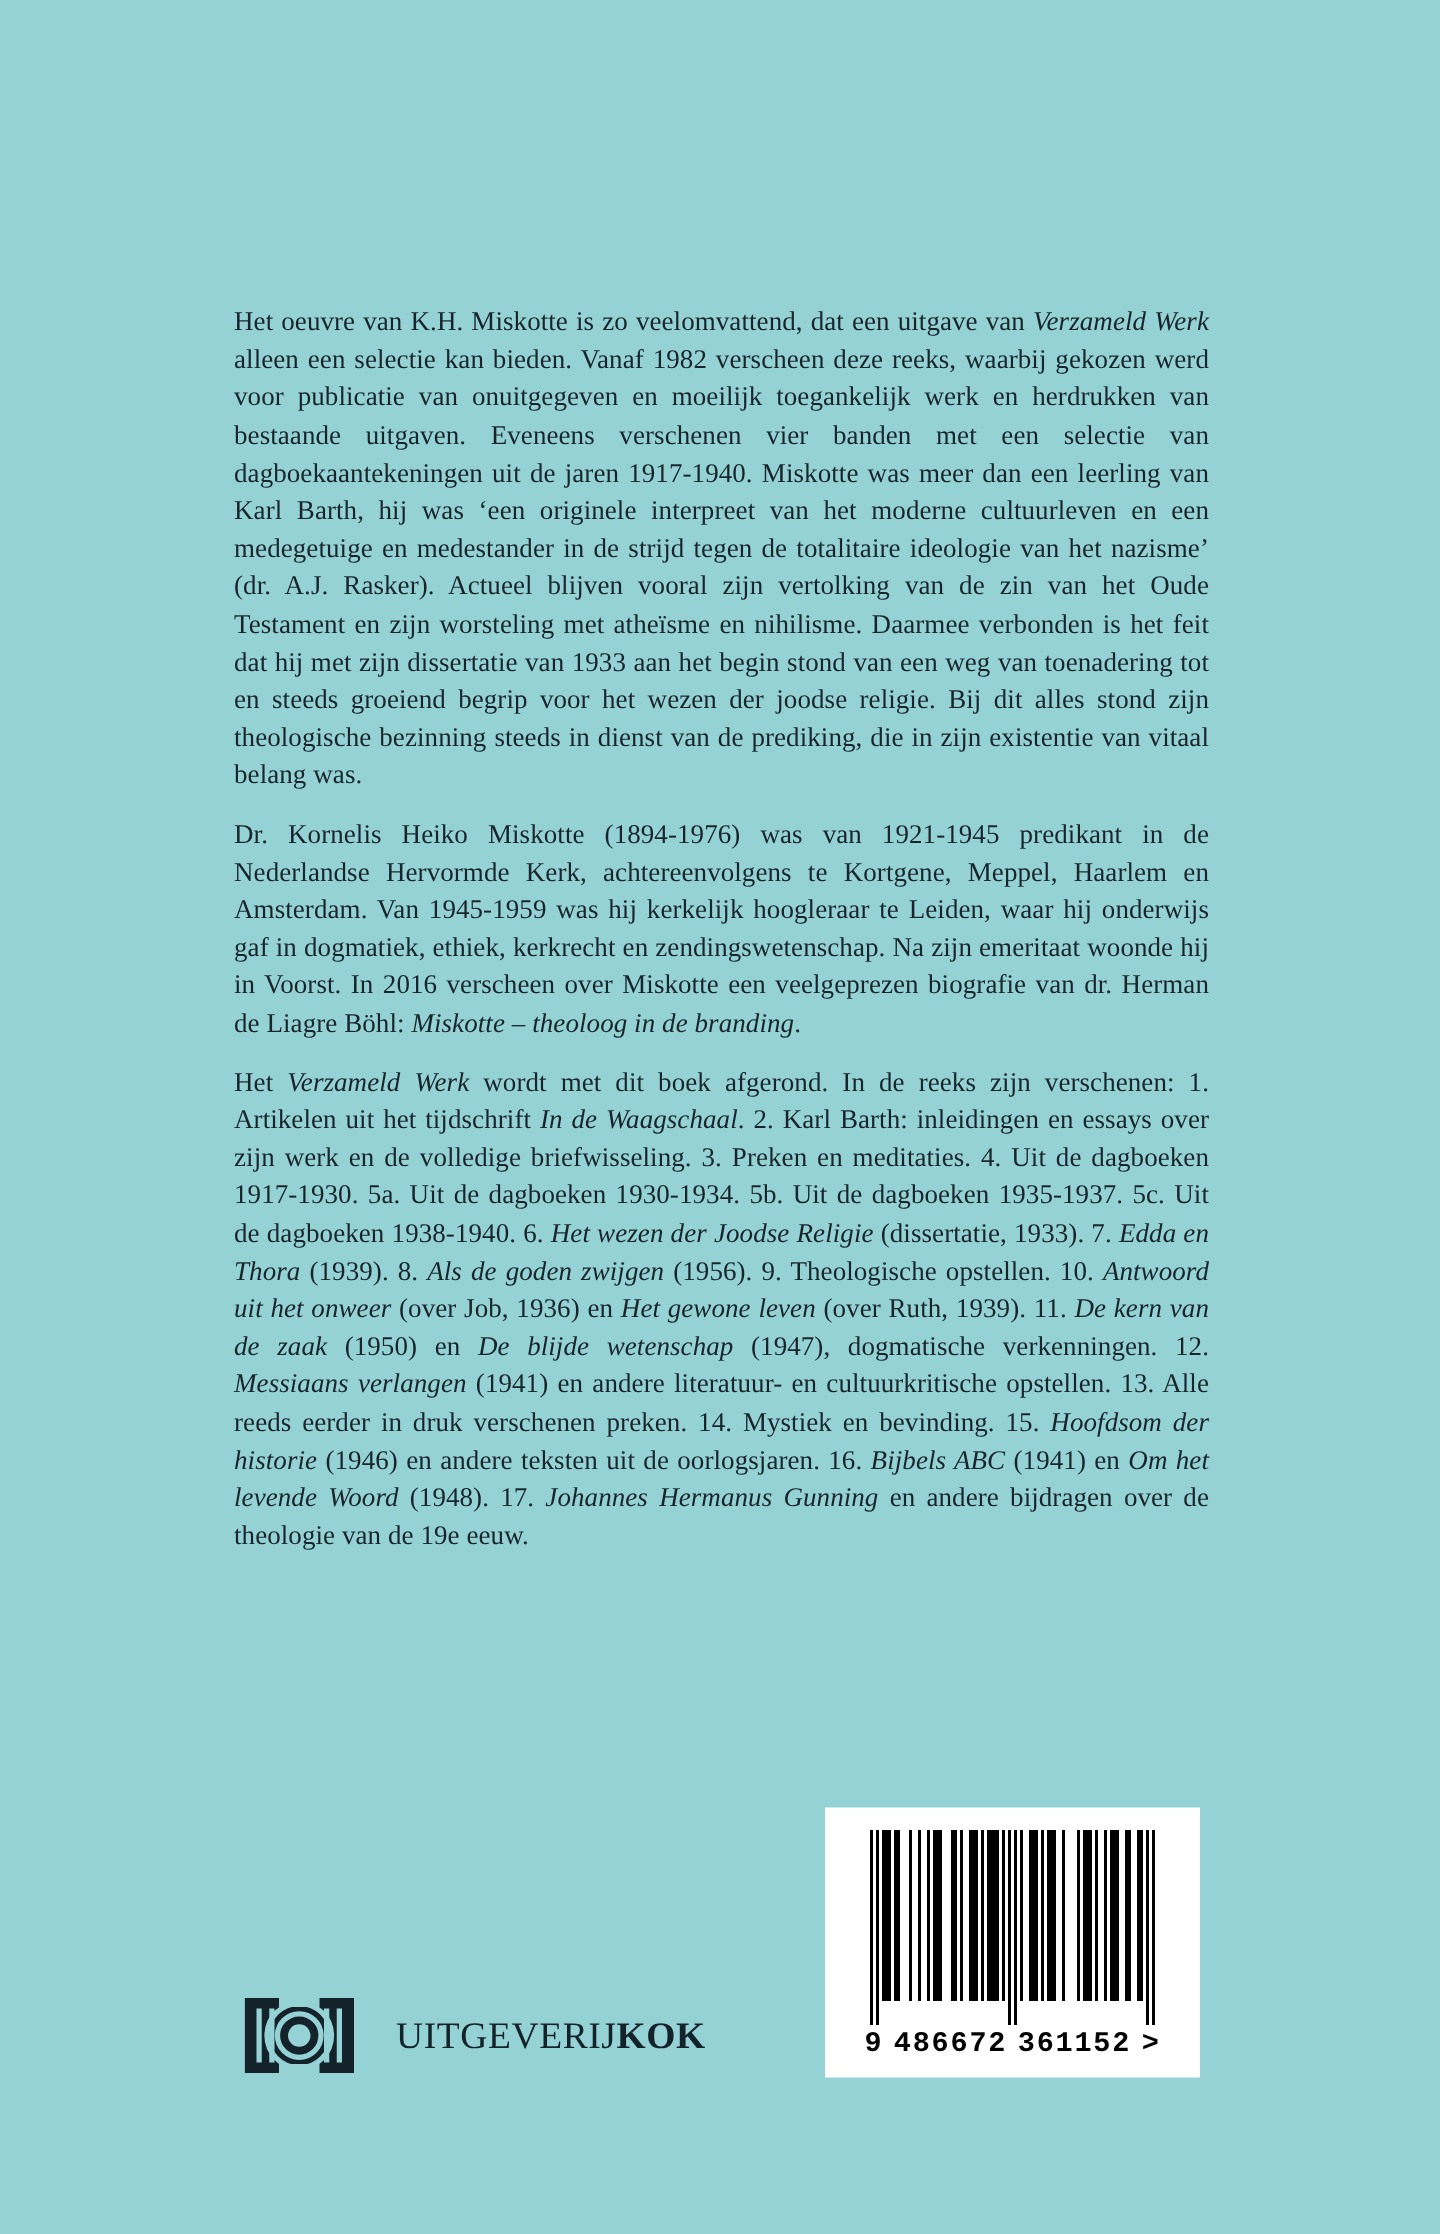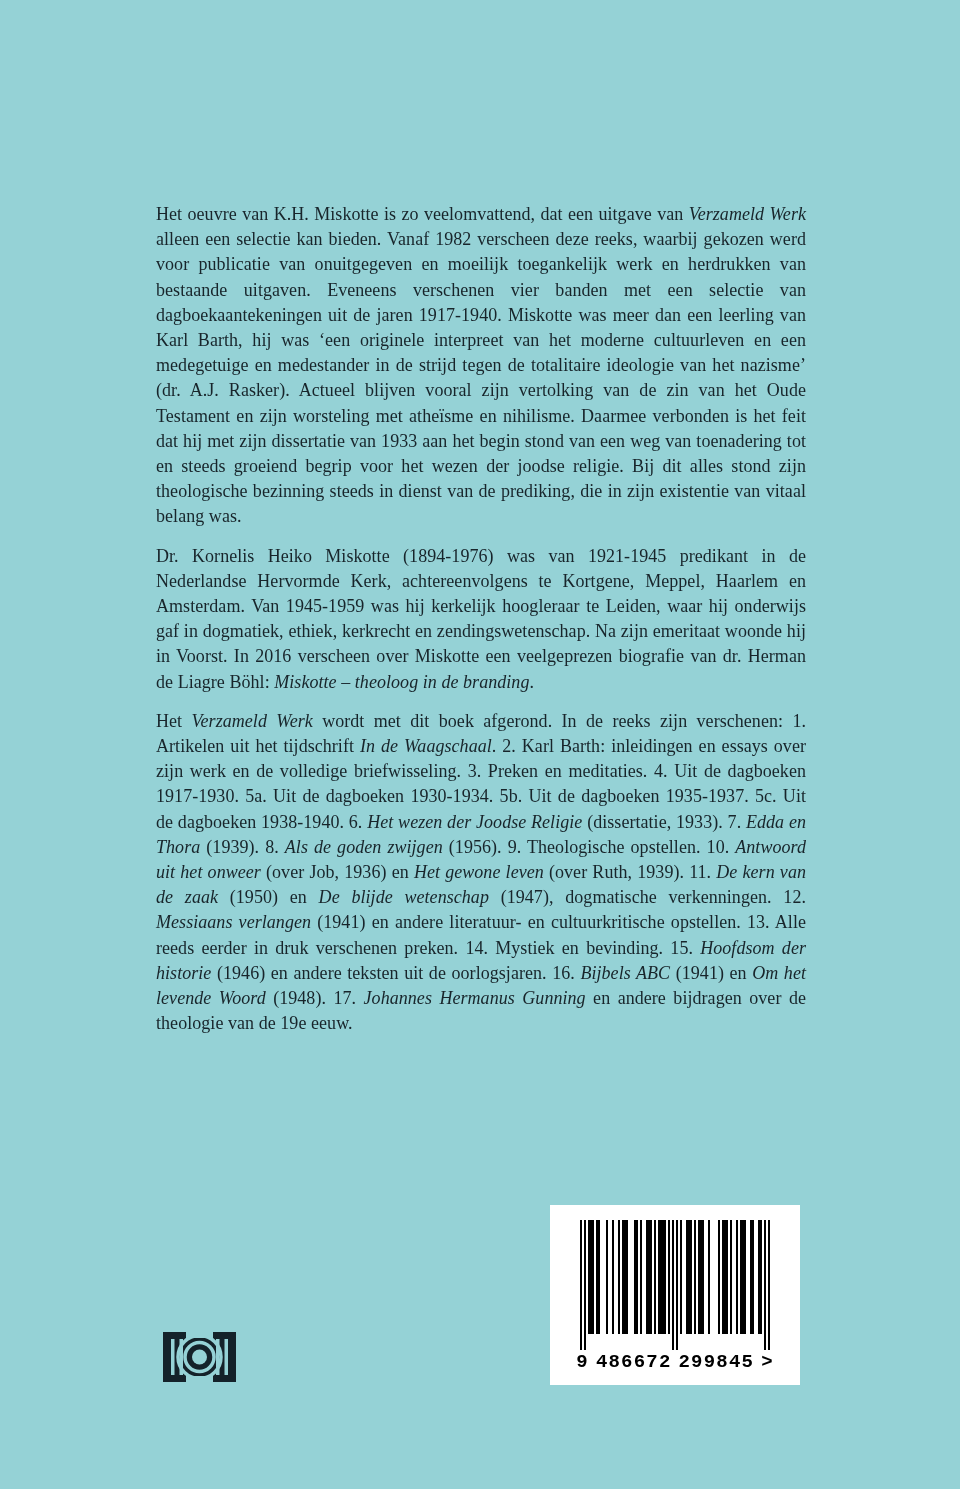--- a/index.html
+++ b/index.html
@@ -214,21 +214,21 @@
         <span class="bar sp" style="width:2px"></span>
         <span class="bar" style="width:2px"></span>
         <span class="bar sp" style="width:2px"></span>
         <span class="bar" style="width:2px"></span>
       </div>
     <div class="barcode-digits">
       <span>9</span>
       <span class="gap"></span>
       <span>486672</span>
       <span class="gap"></span>
-      <span>299845</span>
+      <span>361152</span>
       <span class="gap"></span>
       <span>&gt;</span>
     </div>
   </div>
 
   <div class="publisher">
     <svg class="logo-mark" viewBox="0 0 146 100" aria-hidden="true">
       <defs>
         <mask id="kokmask">
           <rect x="0" y="0" width="146" height="100" fill="#fff"></rect>
@@ -242,15 +242,18 @@
           <circle cx="73" cy="50" r="43" fill="none" stroke="#000" stroke-width="7"></circle>
           <circle cx="73" cy="50" r="29" fill="none" stroke="#000" stroke-width="7"></circle>
           <circle cx="73" cy="50" r="15" fill="#000"></circle>
 
           <rect x="46" y="0" width="54" height="12" fill="#000"></rect>
           <rect x="46" y="88" width="54" height="12" fill="#000"></rect>
         </mask>
       </defs>
       <rect x="0" y="0" width="146" height="100" fill="#14222a" mask="url(#kokmask)"></rect>
     </svg>
+    <div class="publisher-name">
+      <span class="light">UITGEVERIJ</span><span class="bold">KOK</span>
+    </div>
   </div>
 
 </div>
 
 </body></html>

